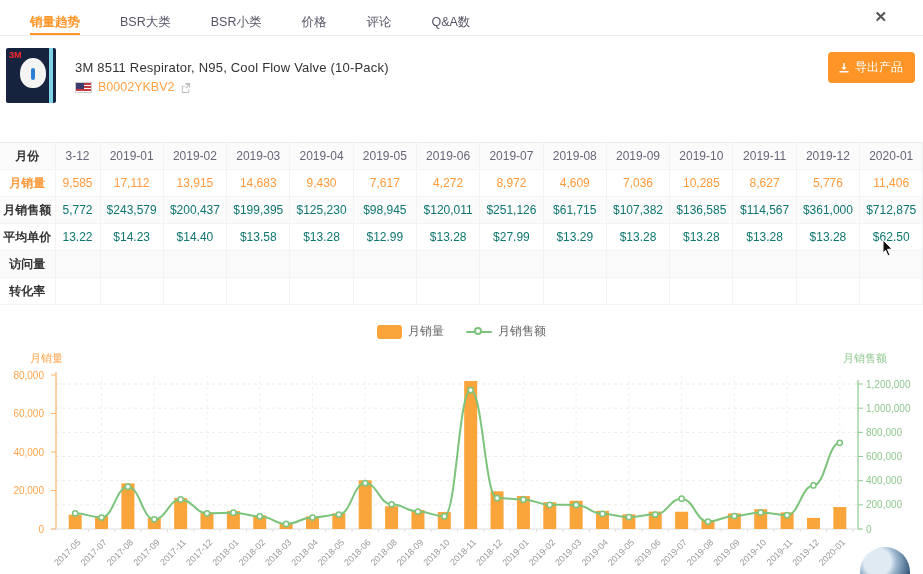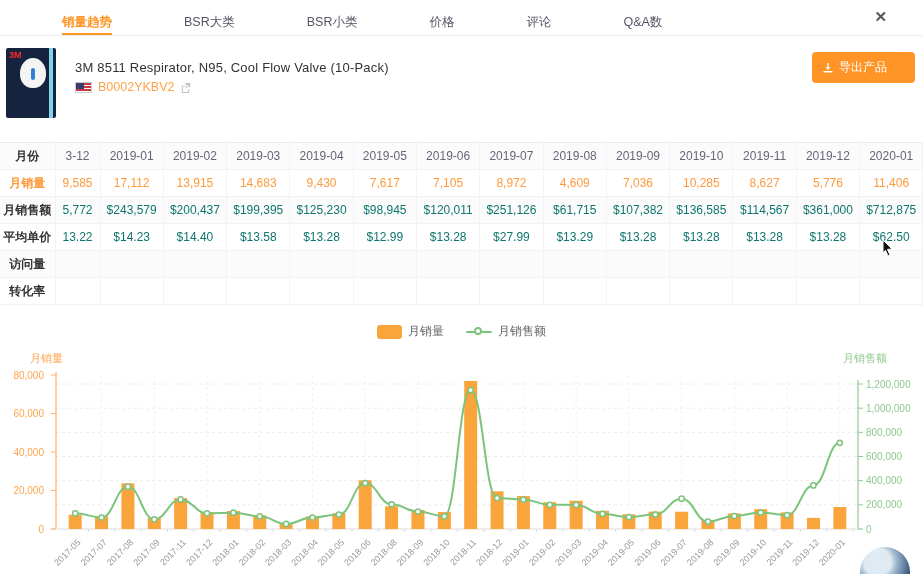--- a/index.html
+++ b/index.html
@@ -2,38 +2,38 @@
 <html><head>
 <meta charset="utf-8">
 <style>
   * { box-sizing: border-box; margin: 0; padding: 0; }
   html,body { width: 923px; height: 574px; }
   body { font-family: "Liberation Sans", sans-serif; background: #fff; overflow: hidden; position: relative; }
   .screen { position: relative; width: 923px; height: 574px; background: #fff; overflow: hidden; }
 
   
   .tabbar { position: relative; height: 36px; border-bottom: 1px solid #ececec; display: flex; align-items: stretch; padding-left: 30px; }
-  .tab { display: flex; align-items: center; margin-right: 40px; font-size: 12.5px; color: #556; cursor: pointer; border-bottom: 2px solid transparent; padding-top: 12px; white-space: nowrap; margin-left: 32px; }
+  .tab { display: flex; align-items: center; margin-right: 40px; font-size: 12.5px; color: #556; cursor: pointer; border-bottom: 2px solid transparent; padding-top: 12px; white-space: nowrap; }
   .tab.active { color: #ff9526; border-bottom-color: #ff9526; font-weight: bold; }
   .close-btn { position: absolute; right: 36px; top: 9px; font-size: 15px; color: #555; cursor: pointer; line-height: 1; font-weight: bold; }
 
   
   .product { position: relative; height: 100px; }
-  .thumb { position: absolute; left: 6px; top: 12px; width: 50px; height: 70px; background: #16233f; border-radius: 2px; overflow: hidden; }
+  .thumb { position: absolute; left: 6px; top: 12px; width: 50px; height: 55px; background: #16233f; border-radius: 2px; overflow: hidden; }
   .thumb .stripe { position: absolute; right: 3px; top: 0; width: 4px; height: 100%; background: #7fd4e8; }
   .thumb .logo3m { position: absolute; left: 3px; top: 2px; color: #ff2a2a; font-size: 9px; font-weight: bold; }
   .thumb .mask { position: absolute; left: 14px; top: 10px; width: 26px; height: 30px; background: #f4f4f2; border-radius: 50% 50% 46% 46%; }
   .thumb .valve { position: absolute; left: 25px; top: 20px; width: 4px; height: 12px; background: #2d7fd8; border-radius: 2px; }
   .p-title { position: absolute; left: 75px; top: 24px; font-size: 13px; color: #333; letter-spacing: .2px; }
   .p-sub { position: absolute; left: 75px; top: 44px; display: flex; align-items: center; gap: 6px; }
   .flag { width: 17px; height: 11px; position: relative; display: inline-block; background: repeating-linear-gradient(#c7393f 0 1.6px, #fff 1.6px 3.2px); border: .5px solid #ccc; }
   .flag::after { content:""; position: absolute; left: 0; top: 0; width: 8px; height: 6px; background: #3c3b6e; }
   .asin { font-size: 12.5px; color: #ffa347; cursor: pointer; }
   .ext-icon { width: 11px; height: 11px; display: inline-block; }
-  .export-btn { position: absolute; right: 8px; top: 16px; background: #ff9526; color: #fff; font-size: 12px; border: none; border-radius: 4px; padding: 7px 28px 7px 10px; display: flex; align-items: center; gap: 5px; cursor: pointer; }
+  .export-btn { position: absolute; right: 8px; top: 16px; background: #ff9526; color: #fff; font-size: 12px; border: none; border-radius: 4px; padding: 7px 12px 7px 10px; display: flex; align-items: center; gap: 5px; cursor: pointer; }
 
   
   .dtable-wrap { position: absolute; left: 0; top: 142px; width: 923px; overflow: hidden; }
   table.dtable { border-collapse: collapse; width: 923px; table-layout: fixed; }
   .dtable td, .dtable th { height: 27px; font-size: 12px; text-align: center; border: 1px solid #f2f3f6; border-left: none; white-space: nowrap; overflow: hidden; }
   .dtable tr:first-child td, .dtable tr:first-child th { border-top-color: #ececec; }
   .dtable th { color: #333; font-weight: bold; border-left: none; border-right: 1px solid #f2f3f6; }
   .dtable tr:nth-child(odd) { background: #fbfbfc; }
   .dtable .r-month td { color: #667; }
   .dtable .r-sales td { color: #ff9a3c; }
@@ -133,21 +133,21 @@
             <td>2020-01</td>
           </tr>
           <tr class="r-sales">
             <th>月销量</th>
             <td>9,585</td>
             <td>17,112</td>
             <td>13,915</td>
             <td>14,683</td>
             <td>9,430</td>
             <td>7,617</td>
-            <td>7,105</td>
+            <td>4,272</td>
             <td>8,972</td>
             <td>4,609</td>
             <td>7,036</td>
             <td>10,285</td>
             <td>8,627</td>
             <td>5,776</td>
             <td>11,406</td>
           </tr>
           <tr class="r-rev">
             <th>月销售额</th>

